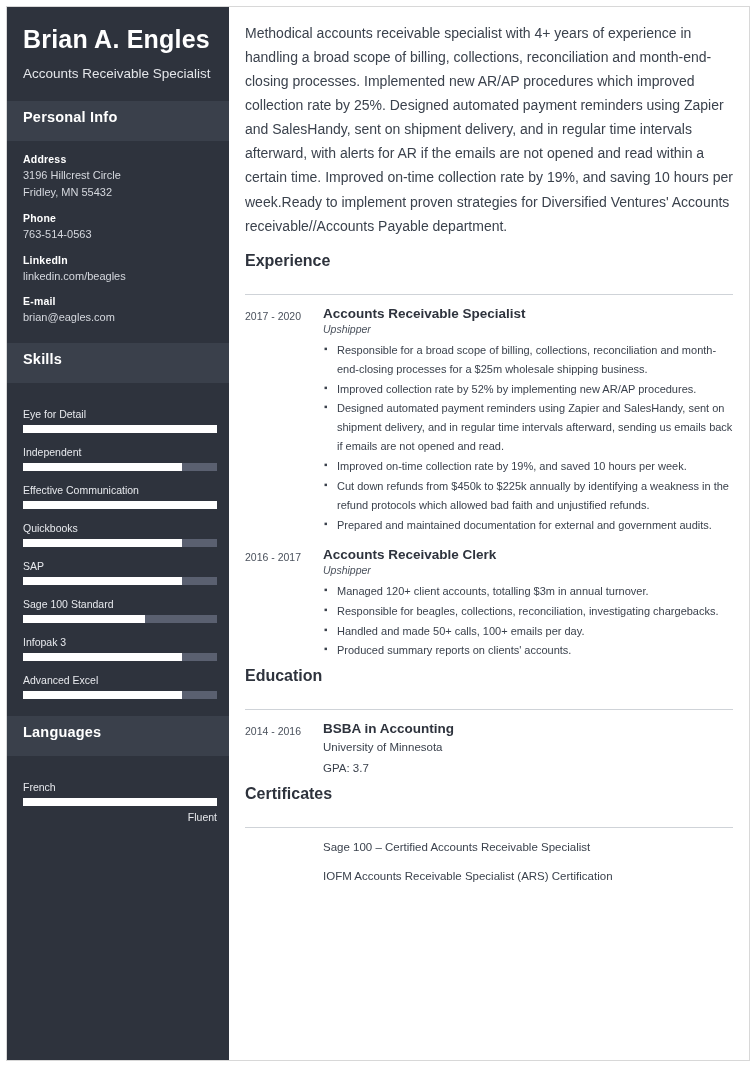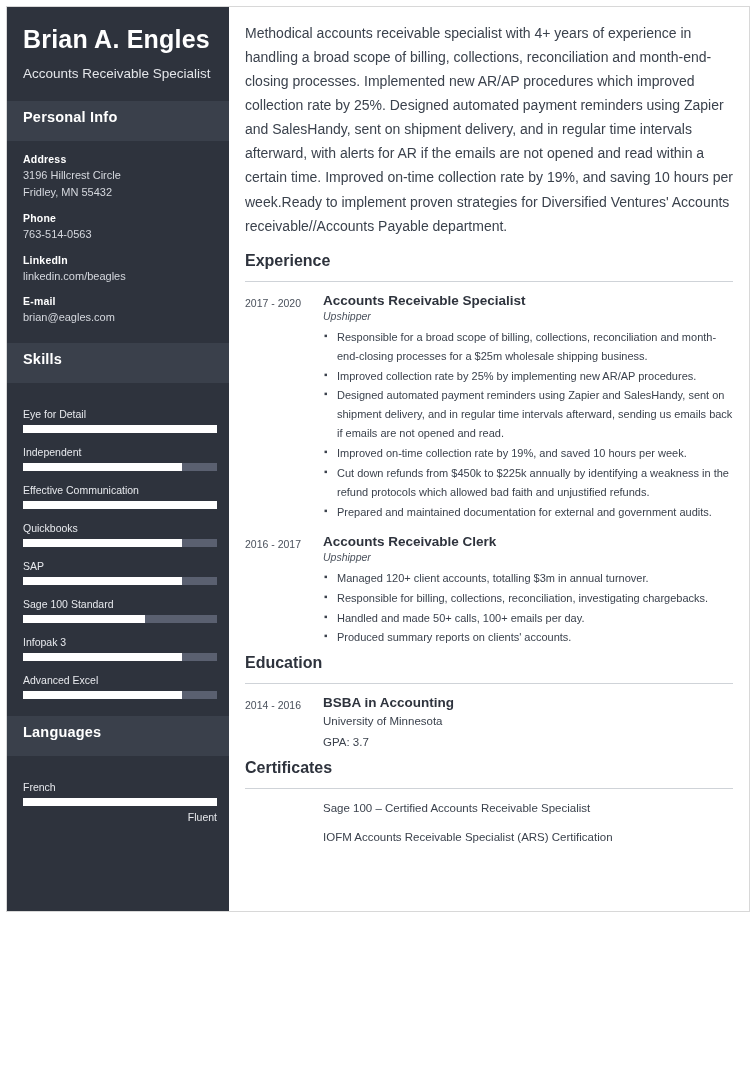--- a/index.html
+++ b/index.html
@@ -18,21 +18,21 @@
     margin: 0 auto;
     background: #ffffff;
     box-sizing: border-box;
     overflow: hidden;
   }
   .resume {
     position: absolute;
     left: 6px;
     top: 6px;
     width: 744px;
-    height: 906px;
+    height: 1055px;
     background: #ffffff;
     border: 1px solid #d8d8d8;
     box-sizing: border-box;
     display: flex;
     overflow: hidden;
   }
   
   .sidebar {
     width: 222px;
     flex: 0 0 222px;
@@ -127,21 +127,21 @@
     text-align: left;
   }
   .section {
     margin-bottom: 4px;
   }
   .section-title {
     font-size: 16px;
     font-weight: bold;
     color: #2e333d;
     margin: 6px 0 0 0;
-    padding-bottom: 11px;
+    padding-bottom: 24px;
     border-bottom: 1px solid #cfd3d8;
   }
   .entry {
     display: flex;
     margin-top: 11px;
   }
   .entry-date {
     flex: 0 0 78px;
     font-size: 10.5px;
     color: #4a515c;
@@ -307,37 +307,37 @@
       <section class="section">
         <h2 class="section-title">Experience</h2>
 
         <div class="entry">
           <div class="entry-date">2017 - 2020</div>
           <div class="entry-body">
             <div class="entry-heading">Accounts Receivable Specialist</div>
             <div class="entry-sub">Upshipper</div>
             <ul class="bullets">
               <li>Responsible for a broad scope of billing, collections, reconciliation and month-end-closing processes for a $25m wholesale shipping business.</li>
-              <li>Improved collection rate by 25% by implementing new AR/AP procedures.</li>
+              <li>Improved collection rate by 52% by implementing new AR/AP procedures.</li>
               <li>Designed automated payment reminders using Zapier and SalesHandy, sent on shipment delivery, and in regular time intervals afterward, sending us emails back if emails are not opened and read.</li>
               <li>Improved on-time collection rate by 19%, and saved 10 hours per week.</li>
               <li>Cut down refunds from $450k to $225k annually by identifying a weakness in the refund protocols which allowed bad faith and unjustified refunds.</li>
               <li>Prepared and maintained documentation for external and government audits.</li>
             </ul>
           </div>
         </div>
 
         <div class="entry">
           <div class="entry-date">2016 - 2017</div>
           <div class="entry-body">
             <div class="entry-heading">Accounts Receivable Clerk</div>
             <div class="entry-sub">Upshipper</div>
             <ul class="bullets">
               <li>Managed 120+ client accounts, totalling $3m in annual turnover.</li>
-              <li>Responsible for billing, collections, reconciliation, investigating chargebacks.</li>
+              <li>Responsible for beagles, collections, reconciliation, investigating chargebacks.</li>
               <li>Handled and made 50+ calls, 100+ emails per day.</li>
               <li>Produced summary reports on clients' accounts.</li>
             </ul>
           </div>
         </div>
       </section>
 
       <section class="section">
         <h2 class="section-title">Education</h2>
         <div class="entry">

